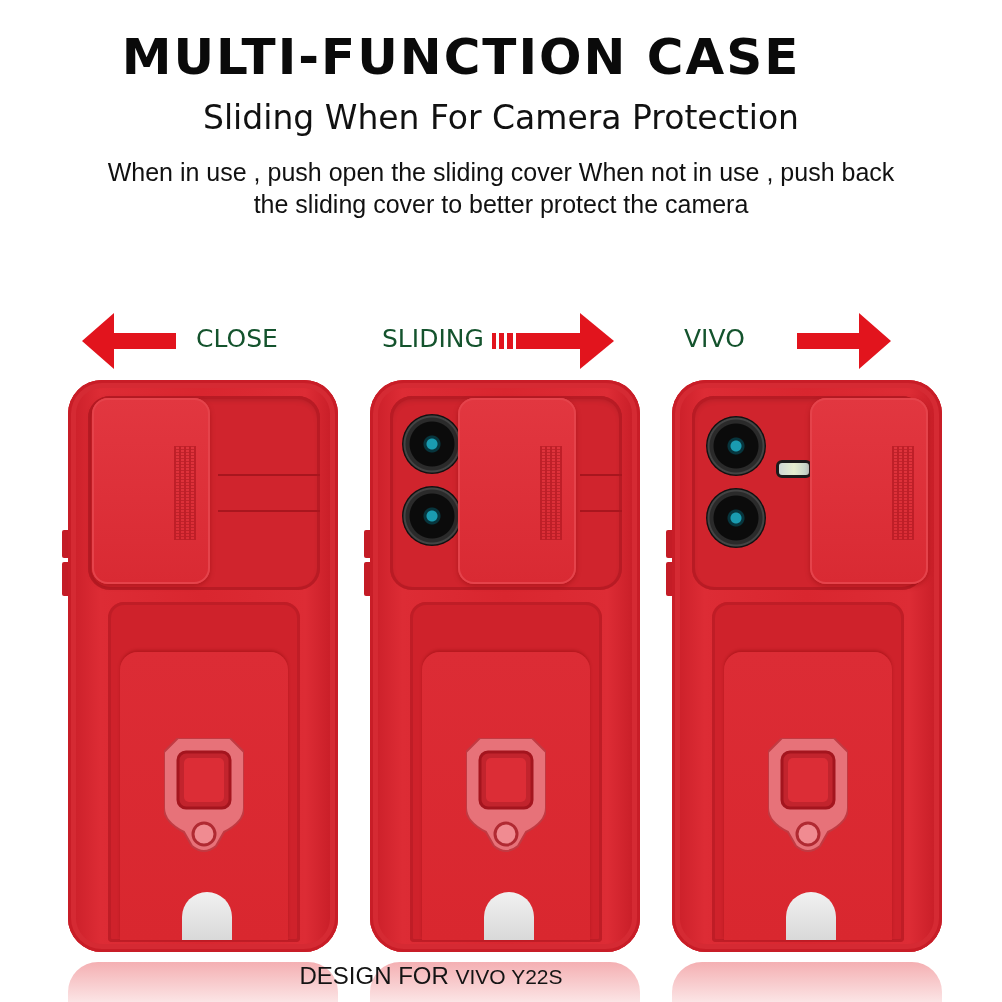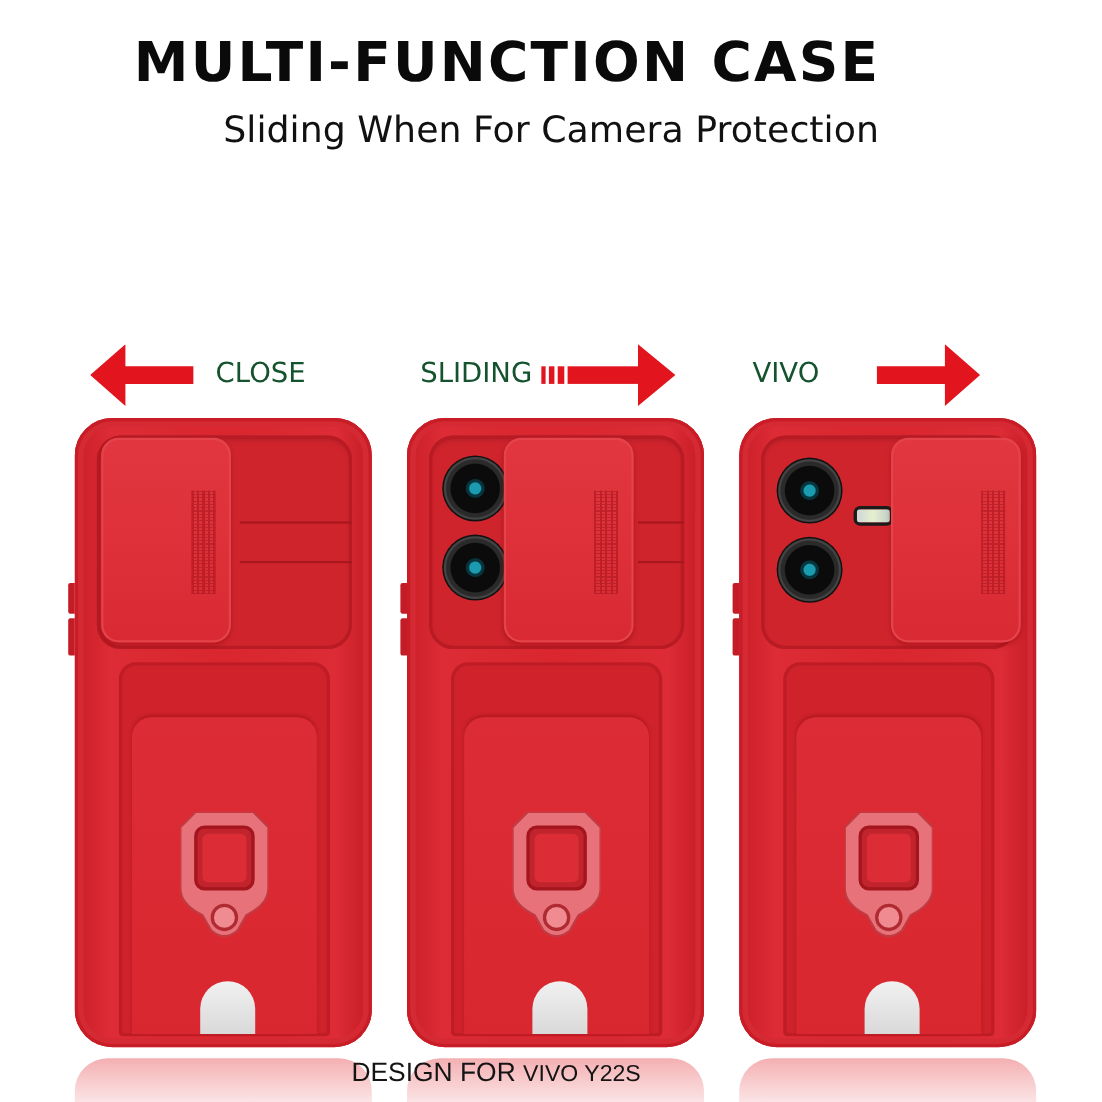--- a/index.html
+++ b/index.html
@@ -71,30 +71,32 @@
   .thumb-cut {
     position: absolute; left: 62px; bottom: 0; width: 50px; height: 48px;
     border-radius: 25px 25px 0 0; background: linear-gradient(180deg, #f1f1f1, #d9d9d9);
   }
   .reflection {
     position: absolute; top: 962px; width: 270px; height: 60px; border-radius: 30px 30px 0 0;
     background: linear-gradient(180deg, rgba(235,110,115,0.55), rgba(255,255,255,0));
   }
   .design-for {
     position: absolute; left: 0; width: 862px; top: 962px; text-align: center;
-    font-family: "Liberation Sans", sans-serif; font-size: 24px; color: #141414; margin-left: 20px;
+    font-family: "Liberation Sans", sans-serif; font-size: 24px; color: #141414;
   }
   .design-for .model { font-size: 21px; }
 </style>
 </head>
 <body>
 
 <div class="title">MULTI-FUNCTION CASE</div>
 <div class="subtitle">Sliding When For Camera Protection</div>
 <div class="desc">
+  <div>When in use , push open the sliding cover When not in use , push back</div>
+  <div>the sliding cover to better protect the camera</div>
 </div>
 
 <svg class="arrow" style="left:82px;top:313px" width="94" height="56" viewBox="0 0 94 56">
   <polygon points="0,28 32,0 32,20 94,20 94,36 32,36 32,56" fill="#e2141d"></polygon>
 </svg>
 <div class="state-label" style="left:196px">CLOSE</div>
 
 <div class="state-label" style="left:382px">SLIDING</div>
 <svg class="arrow" style="left:492px;top:313px" width="124" height="56" viewBox="0 0 124 56">
   <rect x="0" y="20" width="4" height="16" fill="#e2141d"></rect>

